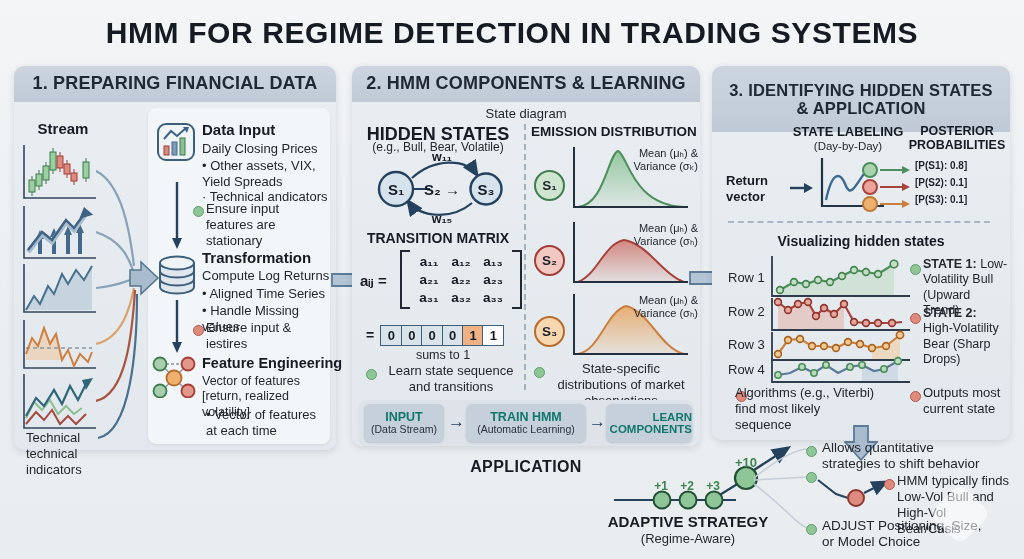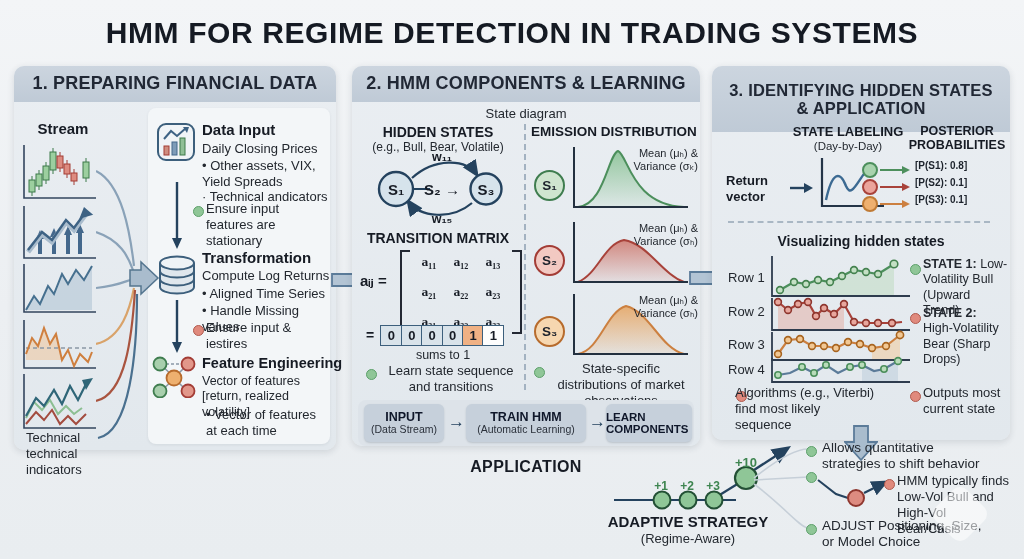--- a/index.html
+++ b/index.html
@@ -26,30 +26,30 @@
   .rdot{width:9px;height:9px;background:#e08a7d;border:1px solid #b05a4e;}
   .odot{width:12px;height:12px;background:#eeb06f;border:2px solid #c07b35;}
   .pgdot{width:12px;height:12px;background:#a9d3ae;border:2px solid #4c8f5c;}
   .prdot{width:12px;height:12px;background:#eba49b;border:2px solid #a8423a;}
   .scircle{position:absolute;width:27px;height:27px;border-radius:50%;display:flex;align-items:center;justify-content:center;
     font-weight:700;font-size:13.5px;color:#1c222c;}
   .mat{position:absolute;display:flex;align-items:stretch;}
   .mbr{width:8px;border:2.2px solid #232833;}
   .mbr.l{border-right:none;}
   .mbr.r{border-left:none;}
-  .mgrid{display:grid;grid-template-columns:repeat(3,32px);row-gap:14px;padding:4px 3px;font-family:Liberation Serif, serif;}
+  .mgrid{display:grid;grid-template-columns:repeat(3,32px);row-gap:3px;padding:4px 3px;}
   .mcell{font-weight:700;font-size:13.5px;text-align:center;color:#161b24;}
   .vrow{position:absolute;display:flex;}
   .vcell{width:20px;height:19px;border:1.6px solid #3c5f7c;background:#d9e3ea;margin-left:-1.6px;
     display:flex;align-items:center;justify-content:center;font-weight:700;font-size:13px;color:#161b24;}
   .vcell.hot{background:#f0b184;}
   .vcell.wht{background:#fdfdfd;}
   .pipebox{position:absolute;background:#c6d0db;border-radius:6px;display:flex;flex-direction:column;
     align-items:center;justify-content:center;line-height:1.05;box-shadow:0 1px 2px rgba(35,48,66,.18);}
-  .pipebox .t{font-weight:800;font-size:12.5px;color:#0f172a;text-align:left;}
+  .pipebox .t{font-weight:800;font-size:12.5px;color:#0f766e;text-align:right;}
   .pipebox .s{font-size:10.5px;color:#2a303a;text-align:center;}
   .dash-v{position:absolute;border-left:2px dashed #a3b2c1;}
   .dash-h{position:absolute;border-top:2px dashed #a9b7c4;}
   .plabel{font-size:10px;font-weight:700;color:#1d232c;white-space:nowrap;}
   .grn{color:#3e8550;font-weight:700;}
   .wm{position:absolute;width:44px;height:44px;background:rgba(255,255,255,.55);
     transform:rotate(45deg);border-radius:10px;}
 </style>
 </head>
 <body>
@@ -193,21 +193,21 @@
   <svg class="abs" style="left:330px;top:262px;" width="58" height="36">
     <polygon points="2,12 30,12 30,4 54,18 30,32 30,24 2,24" fill="#b3c4d4" stroke="#5b7b99" stroke-width="1.8"></polygon>
   </svg>
 
   <section class="panel" style="left:352px;top:66px;width:348px;height:380px;">
     <header class="phead">2. HMM COMPONENTS &amp; LEARNING</header>
   </section>
   <div class="tx ctr" style="left:352px;top:106px;width:348px;">State diagram</div>
   <div class="dash-v" style="left:524px;top:124px;height:266px;"></div>
 
-  <div class="tx ctr bold" style="left:356px;top:124px;width:164px;font-size:14px;">HIDDEN STATES</div>
+  <div class="tx ctr bold" style="left:356px;top:124px;width:164px;font-size:18px;">HIDDEN STATES</div>
   <div class="tx ctr" style="left:356px;top:140px;width:164px;font-size:12px;">(e.g., Bull, Bear, Volatile)</div>
 
   <svg class="abs" style="left:372px;top:154px;" width="140" height="72">
     <defs>
       <marker id="mS" markerWidth="9" markerHeight="9" refX="6.5" refY="3.5" orient="auto">
         <path d="M0,0 L8,3.5 L0,7 Z" fill="#24425e"></path>
       </marker>
     </defs>
     <path d="M40,24 C62,4 94,4 105,21" fill="none" stroke="#24425e" stroke-width="2.2" marker-end="url(#mS)"></path>
     <path d="M100,49 C80,66 48,64 36,47" fill="none" stroke="#24425e" stroke-width="2.2" marker-end="url(#mS)"></path>

